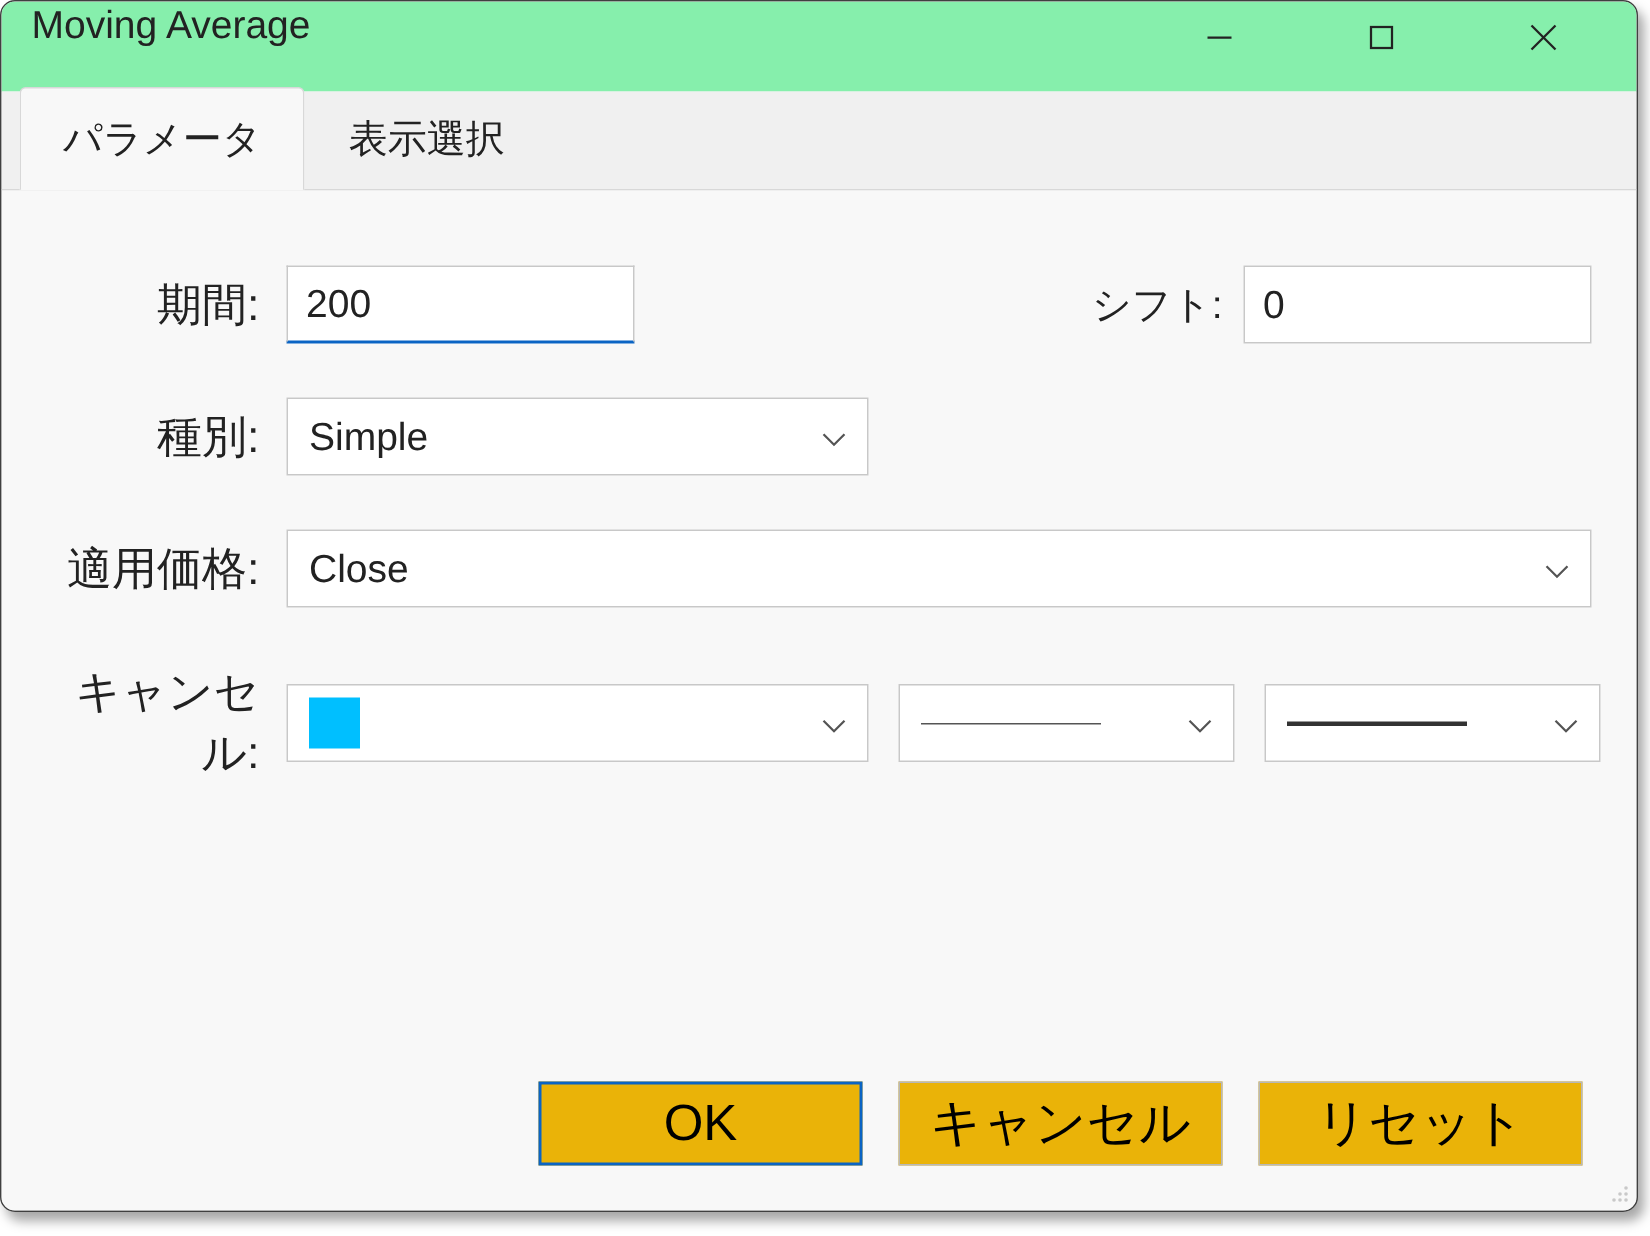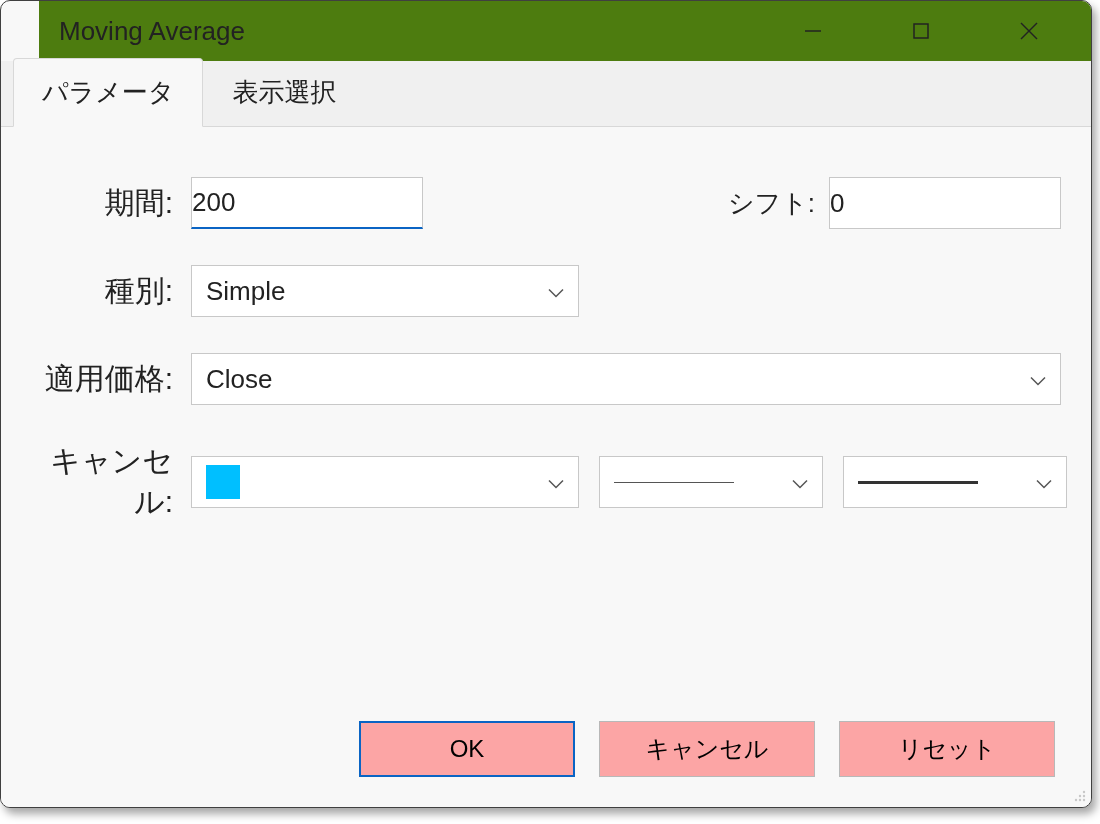--- a/index.html
+++ b/index.html
@@ -22,25 +22,23 @@
       height: 808px;
       background: #f8f8f8;
       border: 1px solid #404040;
       border-radius: 10px;
       box-shadow: 4px 6px 8px rgba(0,0,0,0.35);
       overflow: hidden;
     }
     .titlebar {
       height: 60px;
       display: flex;
-      align-items: center;
       padding-left: 20px;
       padding-right: 8px;
-      background: #4d7c0f;
-      margin-left: 38px;
+      background: #86efac;
     }
     .titlebar-title {
       flex: 1;
       font-size: 26px;
       color: #222;
       font-weight: 400;
     }
     .win-controls {
       display: flex;
       gap: 0;
@@ -96,21 +94,21 @@
       min-width: 160px;
       text-align: right;
       font-size: 30px;
       color: #222;
       padding-right: 18px;
     }
     .text-input {
       height: 52px;
       border: 1px solid #c8c8c8;
       background: #fff;
-      padding: 0 0;
+      padding: 0 12px;
       font-size: 26px;
       font-family: inherit;
       color: #222;
     }
     .input-period {
       width: 232px;
       border-bottom: 2px solid #0a64c4;
     }
     .input-shift {
       width: 232px;
@@ -190,22 +188,22 @@
       justify-content: flex-end;
       align-items: center;
       padding: 0 36px 24px 0;
       gap: 24px;
       background: #f8f8f8;
     }
     .btn {
       height: 56px;
       width: 216px;
       border: 1px solid #b8b8b8;
-      background: #fca5a5;
-      font-size: 24px;
+      background: #eab308;
+      font-size: 34px;
       font-family: inherit;
       cursor: pointer;
     }
     .btn-primary {
       border: 2px solid #0a64c4;
     }
     .resize-grip {
       position: absolute;
       right: 3px;
       bottom: 3px;

